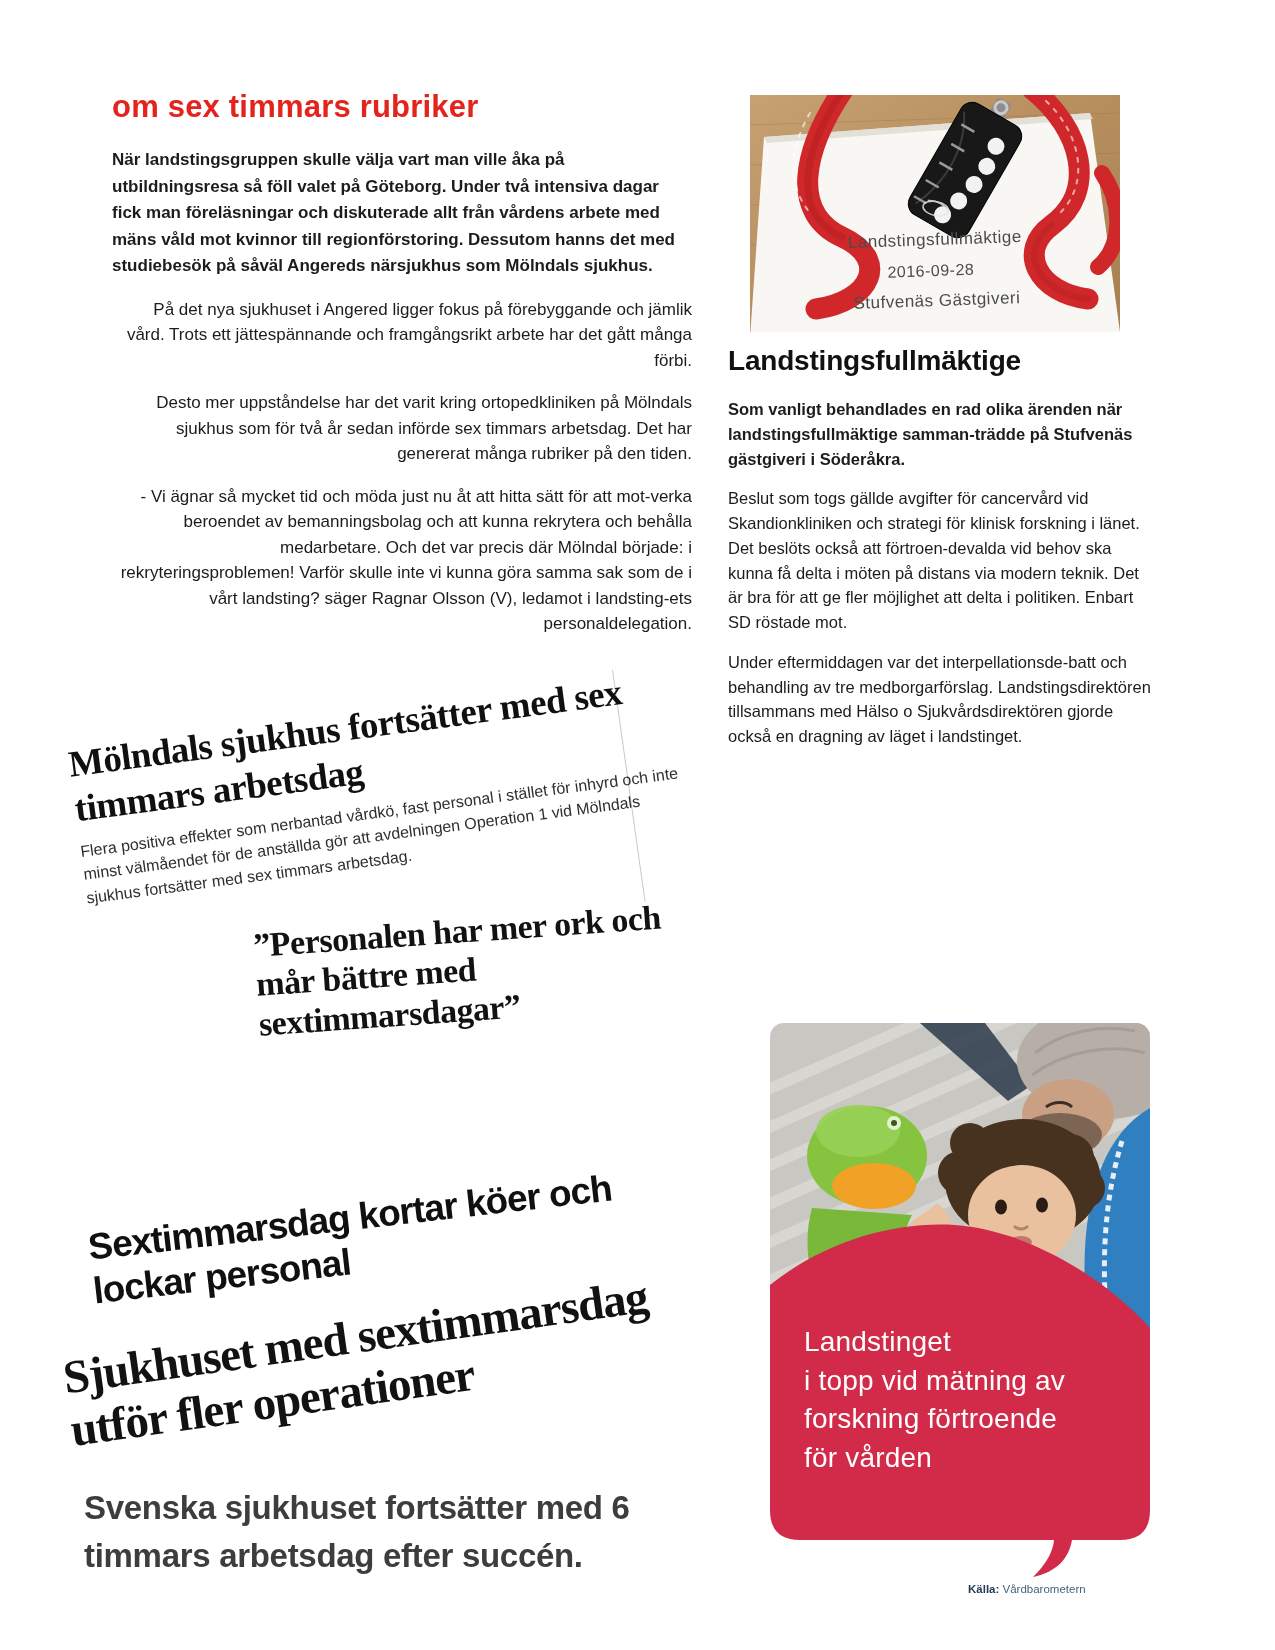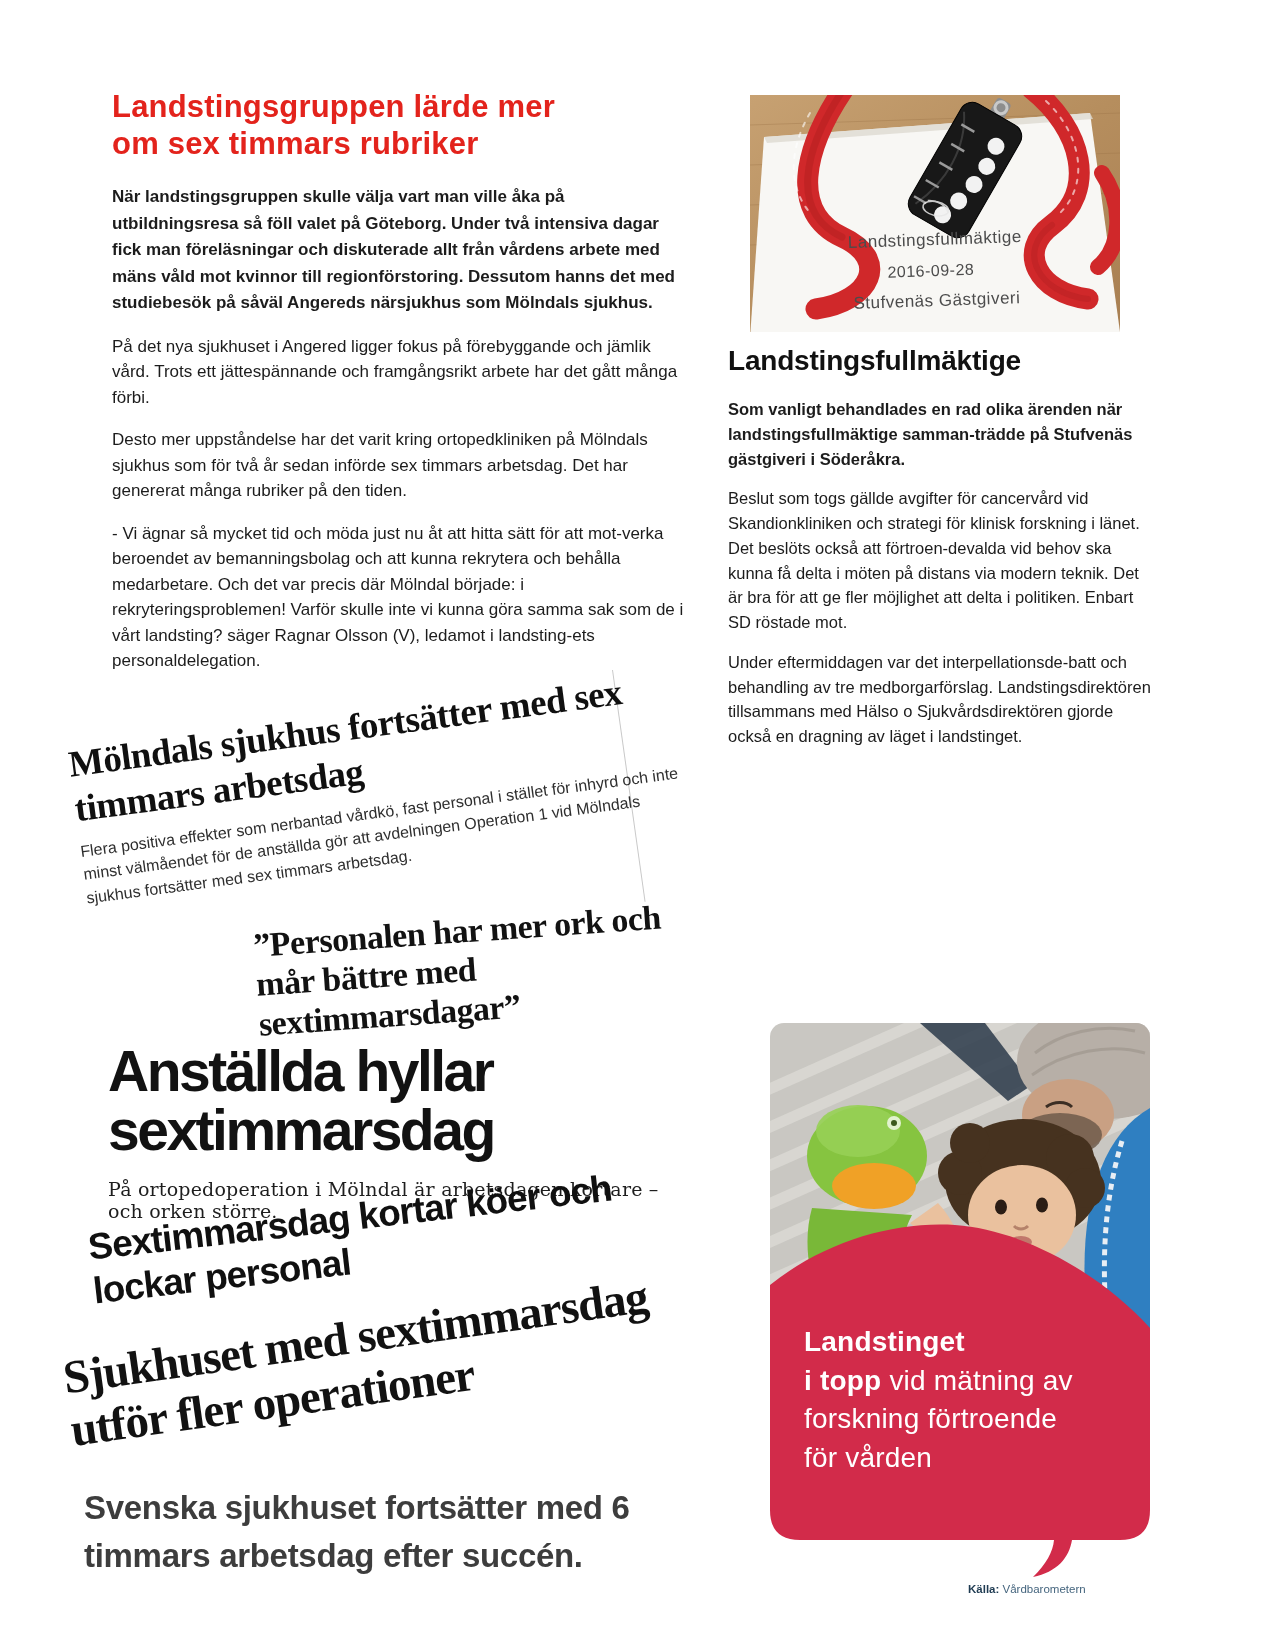--- a/index.html
+++ b/index.html
@@ -4,21 +4,21 @@
 <style>
   html,body{margin:0;padding:0;background:#ffffff;}
   body{width:1275px;height:1650px;position:relative;overflow:hidden;
        font-family:"Liberation Sans",sans-serif;color:#1c1c1c;}
   .abs{position:absolute;}
 
   
   .left-col{position:absolute;left:112px;top:88px;width:580px;}
   .main-title{color:#e3231c;font-weight:bold;font-size:31px;line-height:1.2;letter-spacing:0.2px;}
   .intro-left{margin-top:22px;font-weight:bold;font-size:17px;line-height:1.56;}
-  .para{margin-top:17px;font-size:17px;line-height:1.5;}
+  .para{margin-top:17px;font-size:17px;line-height:1.5;text-align:right;}
 
   
   .clip1{position:absolute;left:66px;top:742px;width:614px;transform:rotate(-7.5deg);transform-origin:0 0;}
   .clip1-hl{font-family:"Liberation Serif",serif;font-weight:bold;font-size:37px;line-height:1.22;color:#101010;letter-spacing:-0.5px;}
   .clip1-sub{margin-top:9px;font-size:16px;line-height:1.45;color:#2e2e2e;}
   .clip-edge{position:absolute;left:612px;top:670px;width:1px;height:234px;background:#c9c9c9;transform:rotate(-8deg);transform-origin:top center;}
   .clip2{position:absolute;left:252px;top:926px;width:470px;transform:rotate(-4deg);transform-origin:0 0;
          font-family:"Liberation Serif",serif;font-weight:bold;font-size:34px;line-height:1.16;color:#121212;letter-spacing:-0.5px;}
   .clip3{position:absolute;left:108px;top:1042px;width:580px;}
   .clip3-hl{font-weight:bold;font-size:57px;letter-spacing:-2.5px;line-height:1.04;color:#121212;}
@@ -32,53 +32,48 @@
   
   .photo-top{position:absolute;left:750px;top:95px;width:370px;height:237px;overflow:hidden;}
   .right-col{position:absolute;left:728px;top:345px;width:424px;}
   .right-title{font-weight:bold;font-size:28px;letter-spacing:-0.2px;line-height:1.15;color:#111;}
   .intro-right{margin-top:20px;font-weight:bold;font-size:16.5px;line-height:1.5;}
   .rpara{margin-top:15px;font-size:16.5px;line-height:1.5;}
 
   
   .infographic{position:absolute;left:770px;top:1023px;width:380px;height:600px;}
   .bubble-text{position:absolute;left:34px;top:300px;width:320px;color:#ffffff;font-size:28px;line-height:1.38;letter-spacing:0.2px;}
-  .bubble-text .b{font-weight:bold;}
+  .bubble-text .b{font-weight:normal;}
   .source-line{position:absolute;left:198px;top:560px;font-size:11.5px;color:#45657e;}
   .source-line .src-label{font-weight:bold;color:#1f3b52;}
 </style>
 </head>
 <body>
 
 <div class="abs" style="inset:0;">
 
   <div class="left-col">
     <div class="main-title">
-      <div>Landstingsgruppen lärde mer</div>
       <div>om sex timmars rubriker</div>
     </div>
     <div class="intro-left">När landstingsgruppen skulle välja vart man ville åka på utbildningsresa så föll valet på Göteborg. Under två intensiva dagar fick man föreläsningar och diskuterade allt från vårdens arbete med mäns våld mot kvinnor till regionförstoring. Dessutom hanns det med studiebesök på såväl Angereds närsjukhus som Mölndals sjukhus.</div>
     <div class="para">På det nya sjukhuset i Angered ligger fokus på förebyggande och jämlik vård. Trots ett jättespännande och framgångsrikt arbete har det gått många förbi.</div>
     <div class="para">Desto mer uppståndelse har det varit kring ortopedkliniken på Mölndals sjukhus som för två år sedan införde sex timmars arbetsdag. Det har genererat många rubriker på den tiden.</div>
     <div class="para">- Vi ägnar så mycket tid och möda just nu åt att hitta sätt för att mot-verka beroendet av bemanningsbolag och att kunna rekrytera och behålla medarbetare. Och det var precis där Mölndal började: i rekryteringsproblemen! Varför skulle inte vi kunna göra samma sak som de i vårt landsting? säger Ragnar Olsson (V), ledamot i landsting-ets personaldelegation.</div>
   </div>
 
   <div class="clip-edge"></div>
 
   <div class="clip1">
     <div class="clip1-hl">Mölndals sjukhus fortsätter med sex timmars arbetsdag</div>
     <div class="clip1-sub">Flera positiva effekter som nerbantad vårdkö, fast personal i stället för inhyrd och inte minst välmåendet för de anställda gör att avdelningen Operation 1 vid Mölndals sjukhus fortsätter med sex timmars arbetsdag.</div>
   </div>
 
   <div class="clip2">”Personalen har mer ork och mår bättre med sextimmarsdagar”</div>
 
-  <div class="clip3">
-    <div class="clip3-hl">Anställda hyllar sextimmarsdag</div>
-    <div class="clip3-sub">På ortopedoperation i Mölndal är arbetsdagen kortare – och orken större.</div>
-  </div>
 
   <div class="clip4">Sextimmarsdag kortar köer och lockar personal</div>
 
   <div class="clip5">Sjukhuset med sextimmarsdag utför fler operationer</div>
 
   <div class="clip6">Svenska sjukhuset fortsätter med 6 timmars arbetsdag efter succén.</div>
 
   <div class="photo-top">
     <svg width="370" height="237" viewBox="0 0 370 237">
       <defs>

